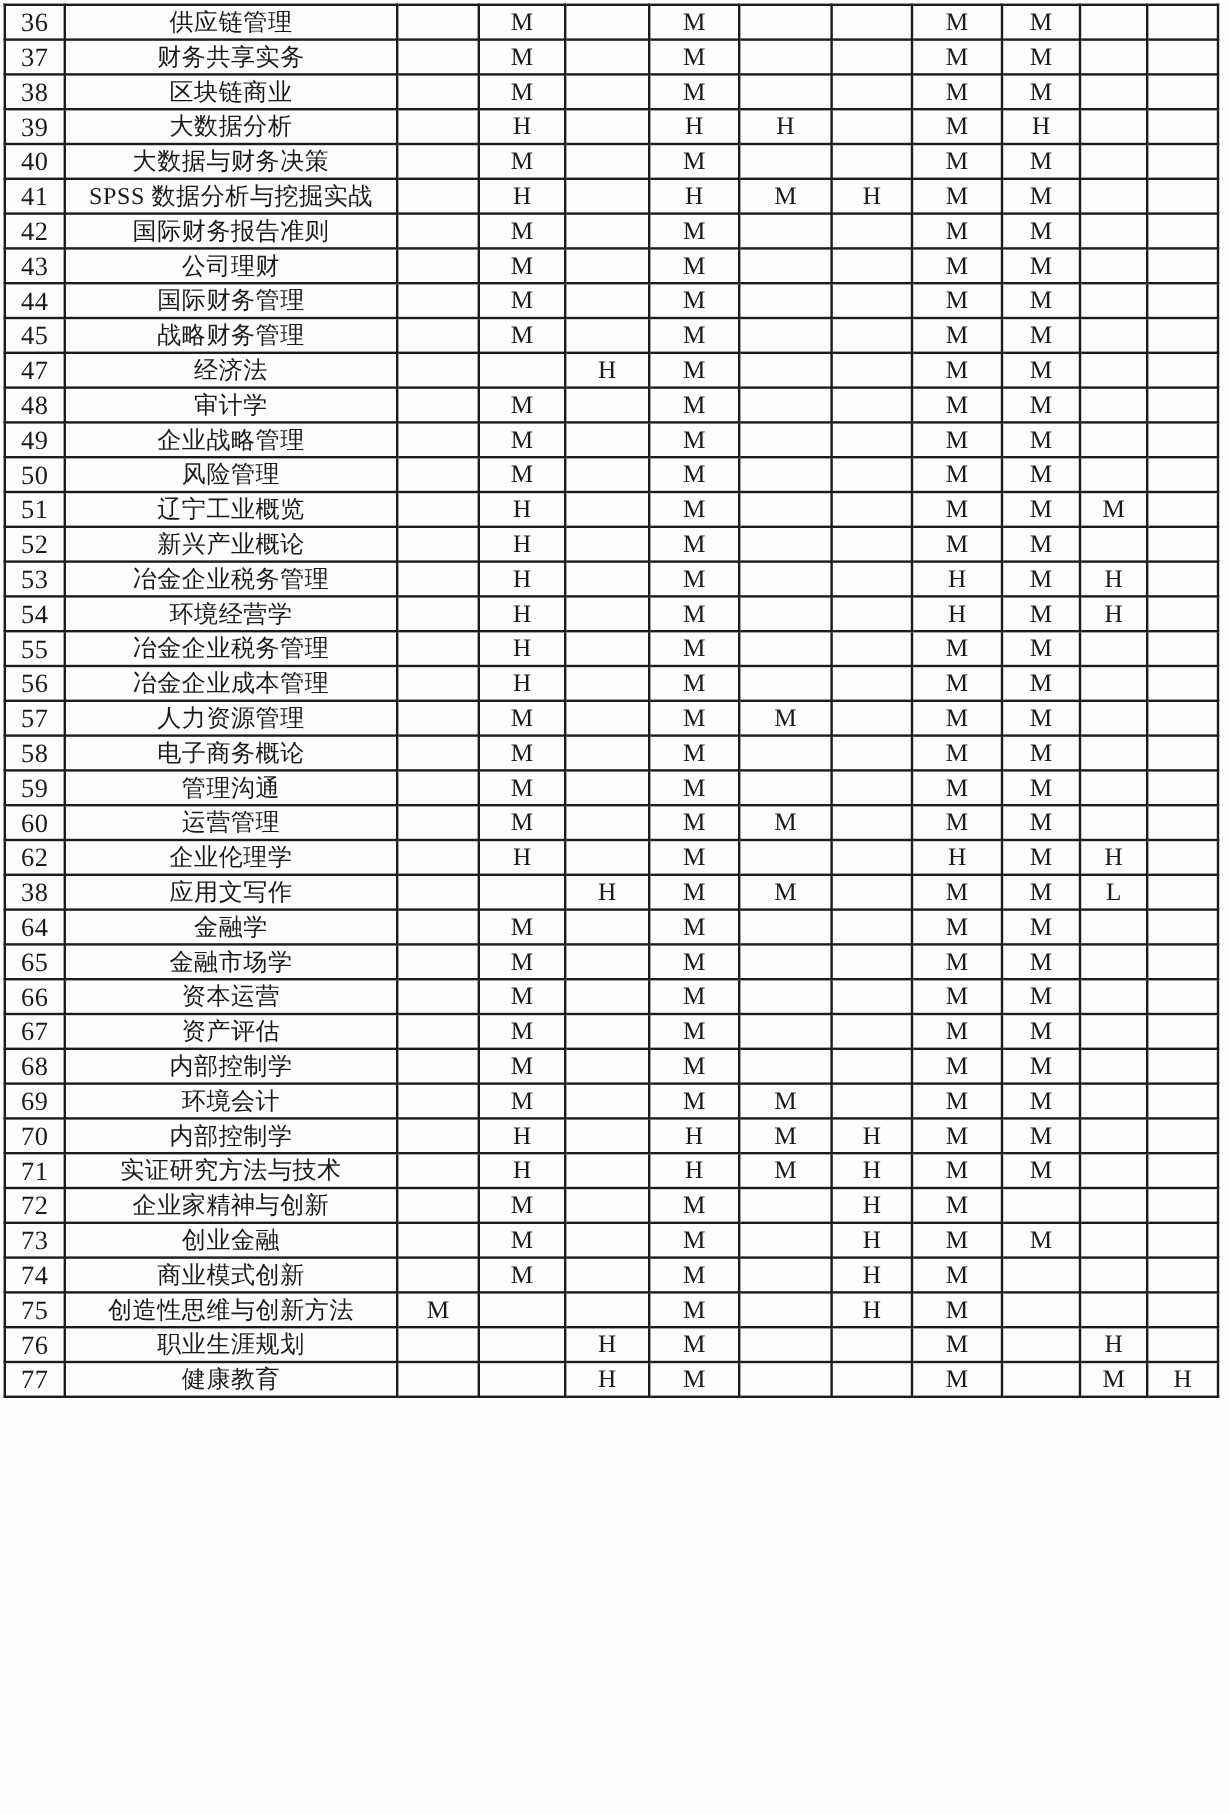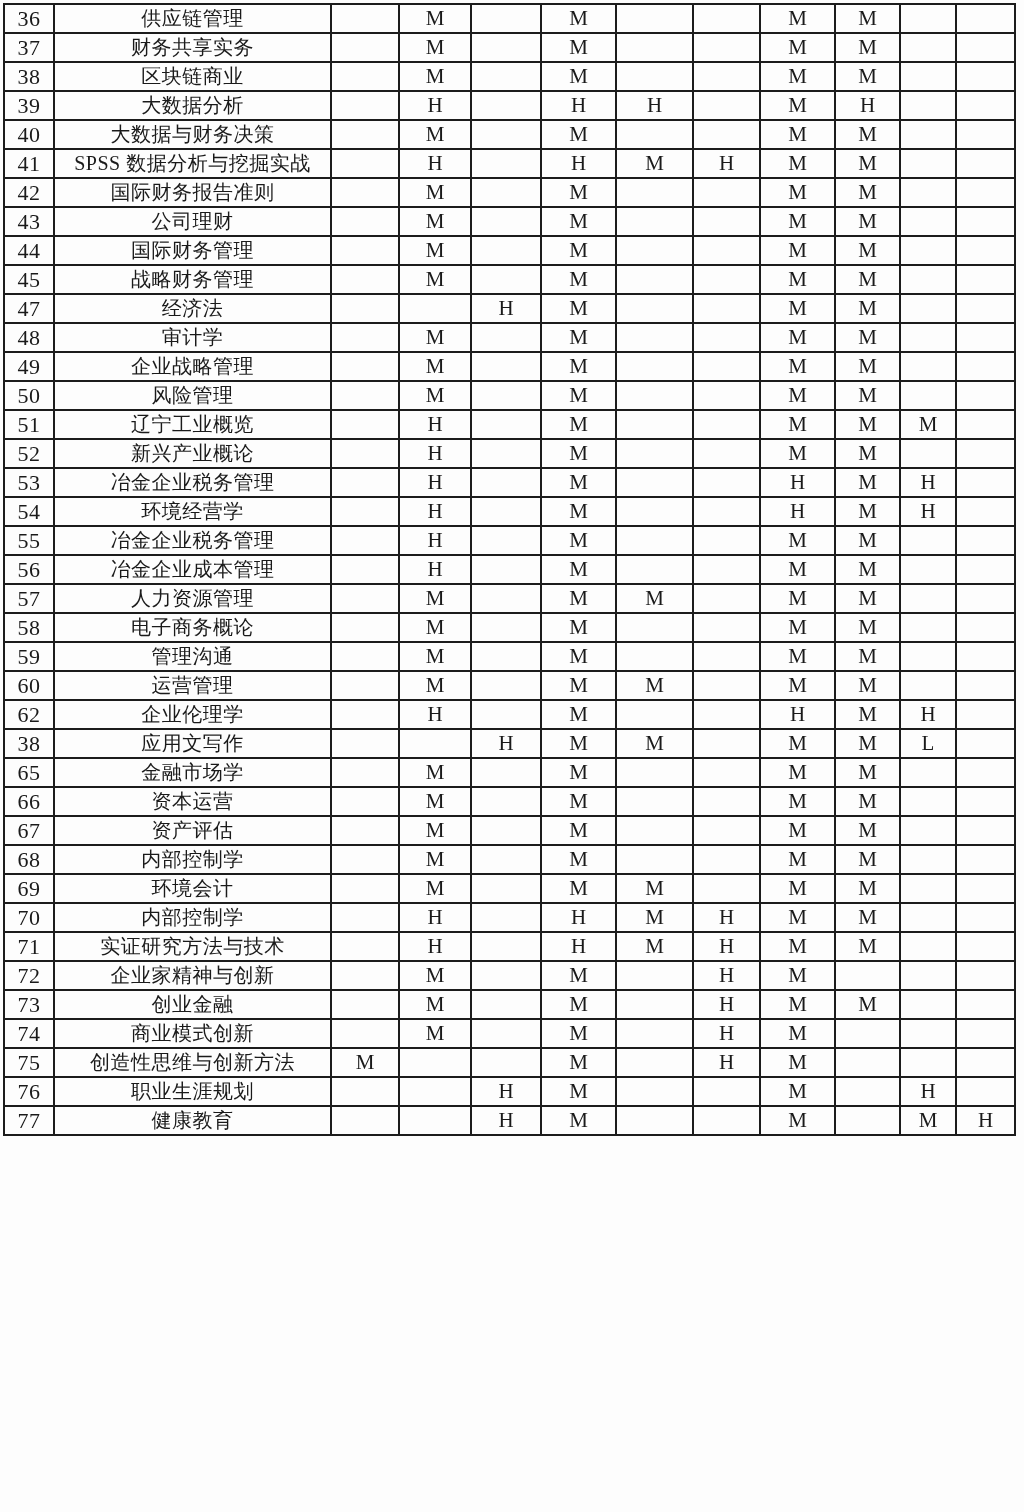--- a/index.html
+++ b/index.html
@@ -429,20 +429,34 @@
           <td class="val">H</td>
           <td class="val">M</td>
           <td class="val">M</td>
           <td class="val"></td>
           <td class="val">M</td>
           <td class="val">M</td>
           <td class="val">L</td>
           <td class="val"></td>
         </tr>
         <tr>
+    <td class="num">64</td>
+    <td class="course">金融学</td>
+  <td class="val"></td>
+          <td class="val">M</td>
+          <td class="val"></td>
+          <td class="val">M</td>
+          <td class="val"></td>
+          <td class="val"></td>
+          <td class="val">M</td>
+          <td class="val">M</td>
+          <td class="val"></td>
+          <td class="val"></td>
+        </tr>
+        <tr>
     <td class="num">65</td>
     <td class="course">金融市场学</td>
   <td class="val"></td>
           <td class="val">M</td>
           <td class="val"></td>
           <td class="val">M</td>
           <td class="val"></td>
           <td class="val"></td>
           <td class="val">M</td>
           <td class="val">M</td>

